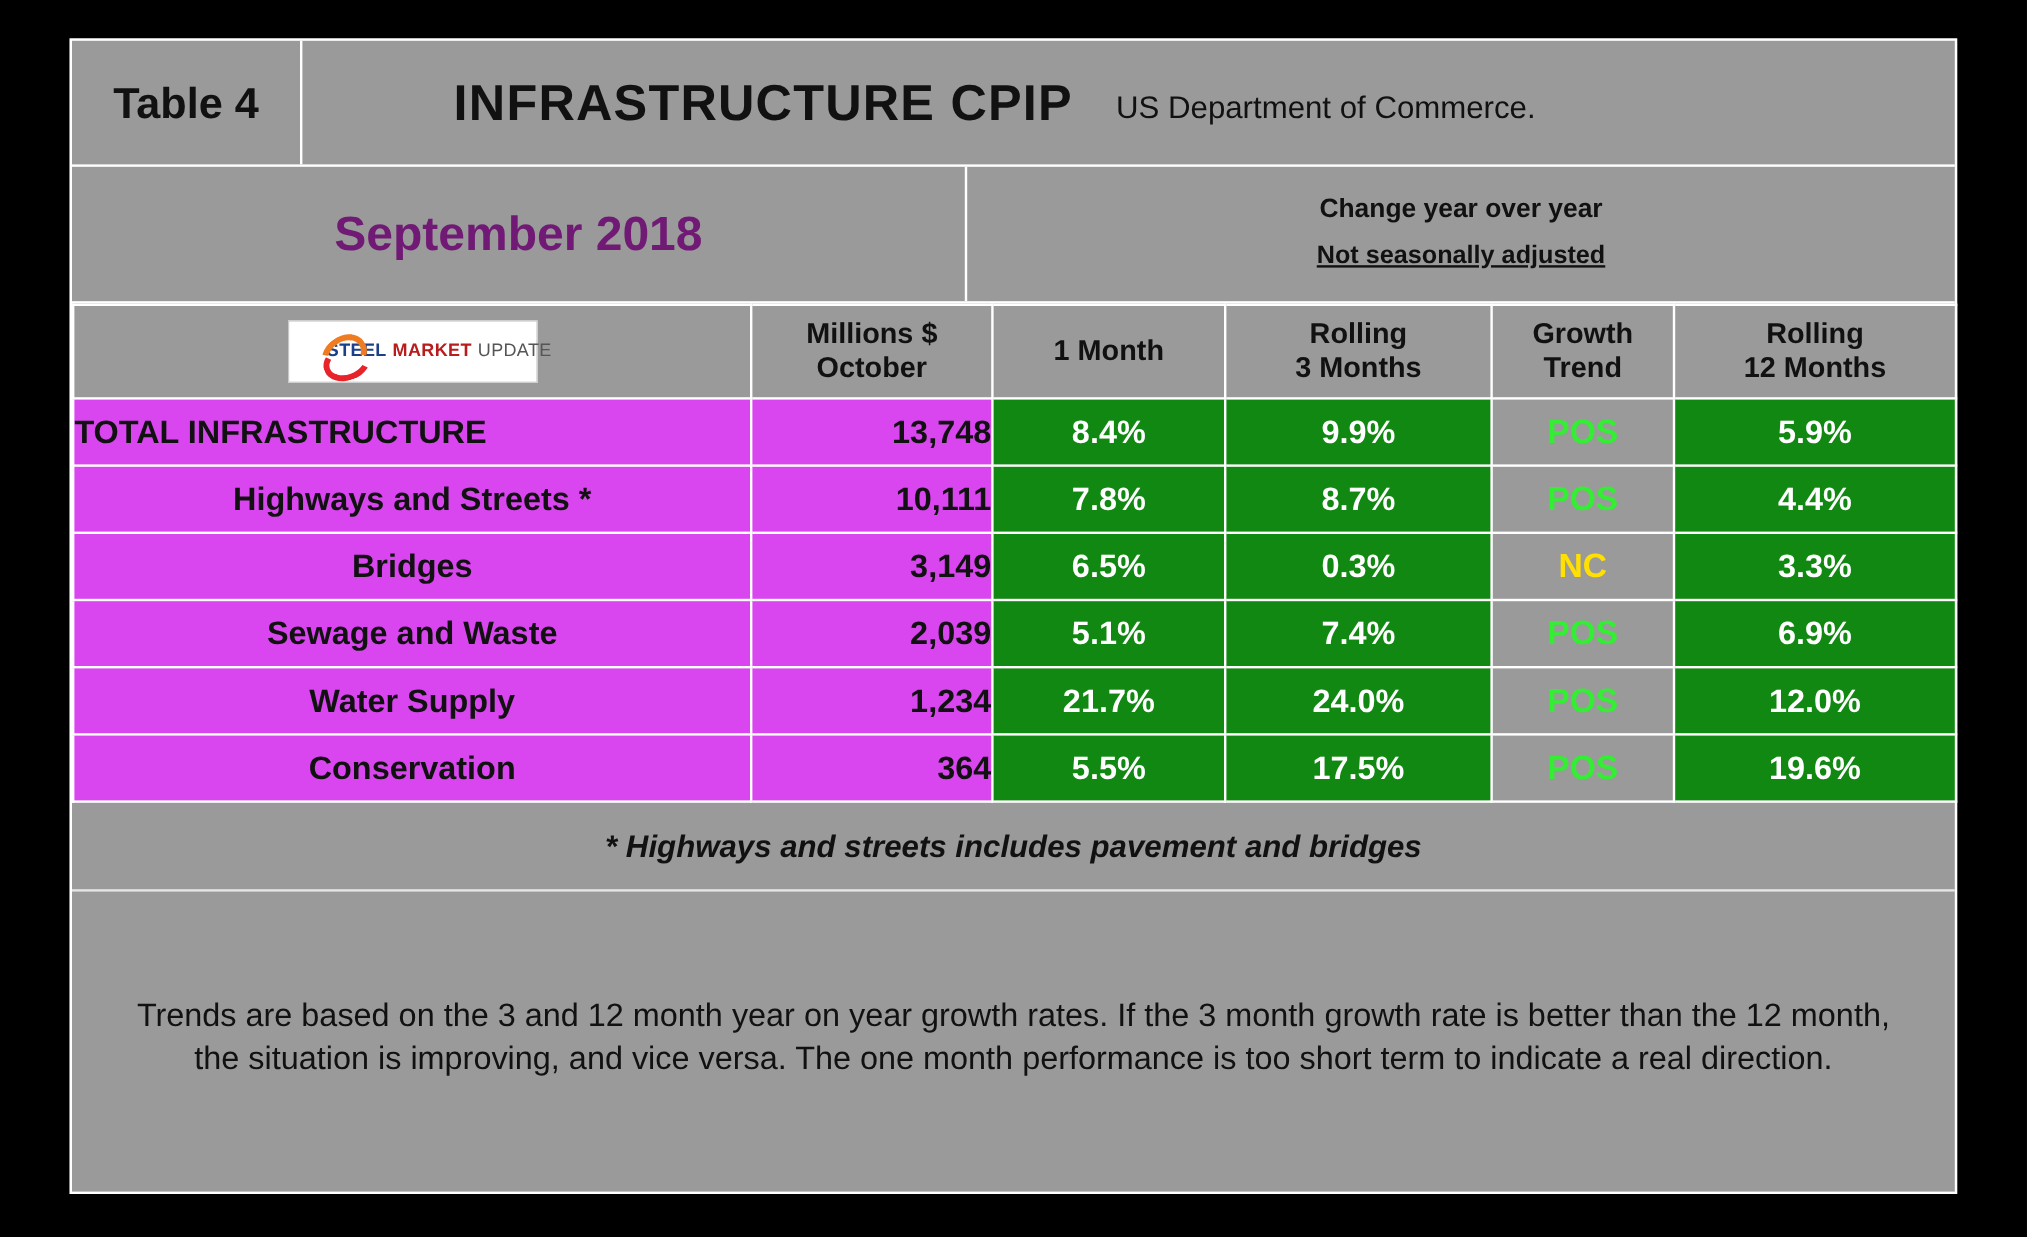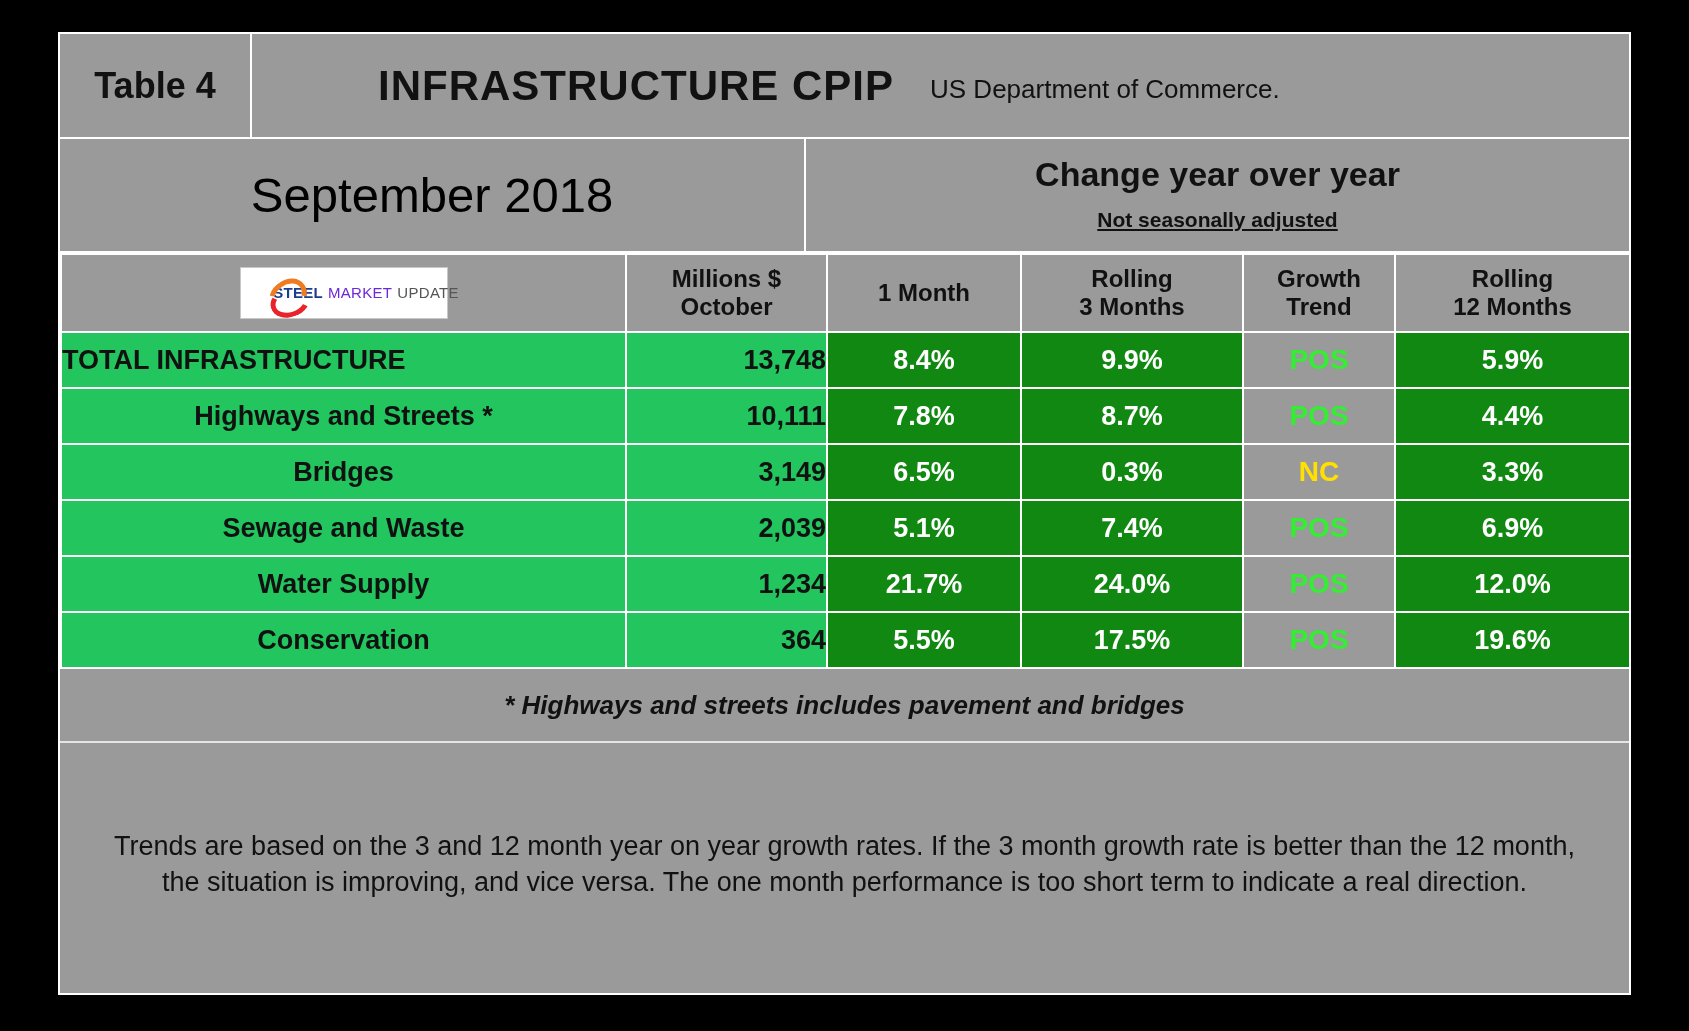--- a/index.html
+++ b/index.html
@@ -71,34 +71,34 @@
   }
   .subhdr-left {
     width: 746px;
     display: flex;
     align-items: center;
     justify-content: center;
     border-right: 2px solid #ffffff;
     box-sizing: border-box;
   }
   .subhdr-left span {
-    font-size: 49px;
-    font-weight: normal;
-    color: #000000;
+    font-size: 40px;
+    font-weight: bold;
+    color: #701a75;
   }
   .subhdr-right {
     flex: 1;
     display: flex;
     flex-direction: column;
     align-items: center;
     justify-content: center;
     padding-bottom: 4px;
   }
   .subhdr-right .big {
-    font-size: 34px;
+    font-size: 22px;
     font-weight: bold;
     color: #111111;
     margin-bottom: 14px;
   }
   .subhdr-right .small {
     font-size: 21px;
     font-weight: bold;
     color: #111111;
     text-decoration: underline;
   }
@@ -165,29 +165,29 @@
     left: 2px; top: 9px;
     width: 30px; height: 20px;
     border: 5px solid #e8232a;
     border-radius: 50%;
     border-top-color: transparent;
     border-right-color: transparent;
     transform: rotate(-20deg);
   }
   .logo .txt { font-size: 15px; letter-spacing: .3px; }
   .logo .t-steel { color: #1b3f8b; font-weight: bold; }
-  .logo .t-market { color: #6d28d9; font-weight: normal; }
+  .logo .t-market { color: #b91c1c; font-weight: bold; }
   .logo .t-update { color: #555555; font-weight: normal; }
 
   tbody td {
     height: 54px;
     font-size: 27px;
     font-weight: bold;
     color: #111111;
-    background: #22c55e;
+    background: #d946ef;
   }
   td.name     { text-align: left;  padding-left: 8px; }
   td.name.ctr { text-align: center; padding-left: 0; }
   td.num      { text-align: right; padding-right: 14px; }
   td.pct {
     text-align: center;
     background: #118811;
     color: #ffffff;
   }
   td.trend {

